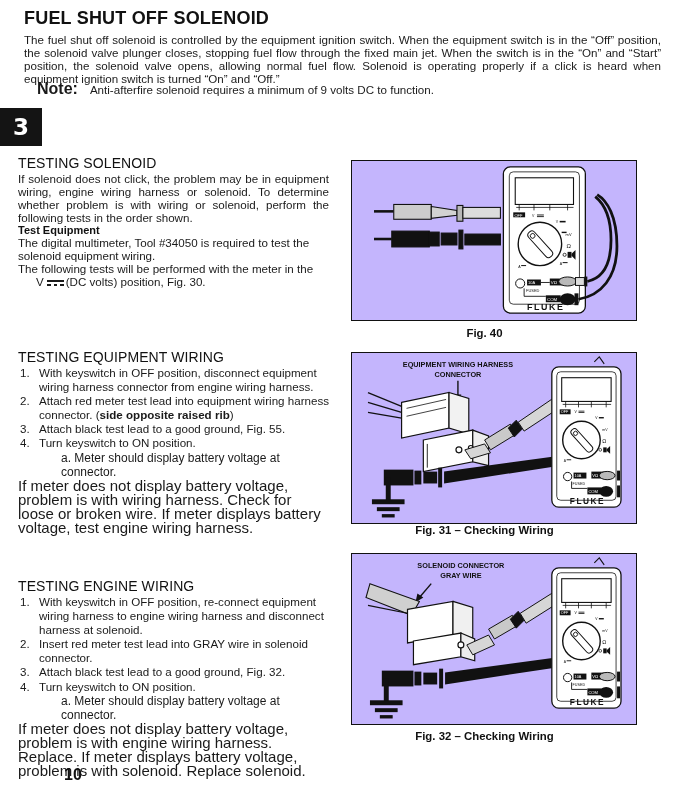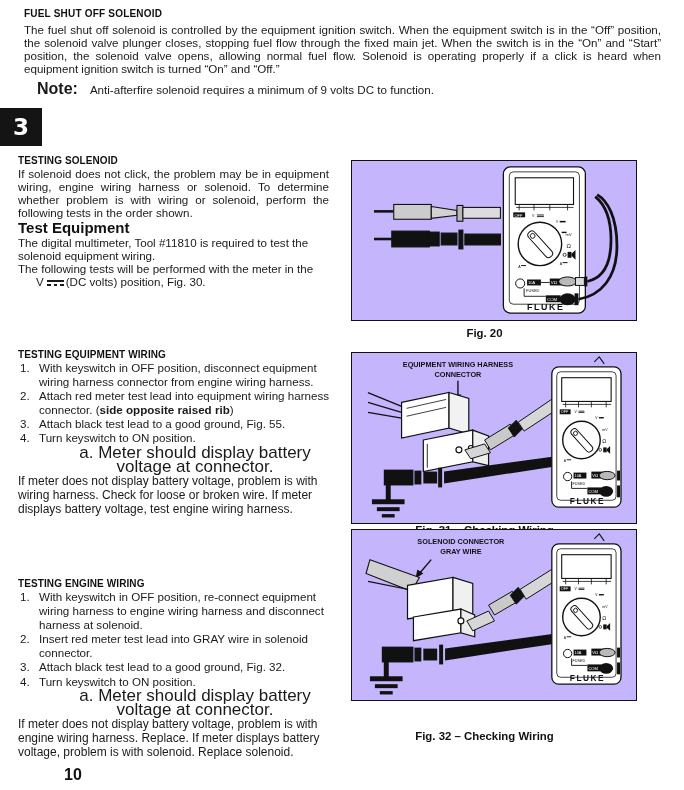--- a/index.html
+++ b/index.html
@@ -5,34 +5,34 @@
   html,body{margin:0;padding:0;}
   body{
     width:684px;height:790px;background:#ffffff;
     font-family:"Liberation Sans",sans-serif;
     color:#1a1a1a;position:relative;overflow:hidden;
   }
   .page{position:absolute;inset:0;}
 
   
   .h-title{
-    font-size:10px;font-weight:bold;letter-spacing:.2px;
+    font-size:18px;font-weight:bold;letter-spacing:.2px;
     color:#111;margin:0 0 4px 0;
   }
   .body-text{
     font-size:11.6px;line-height:13px;color:#1a1a1a;
     text-align:justify;margin:0;
   }
   .body-text.nojust{text-align:left;}
   .sec-head{
-    font-size:10px;font-weight:bold;color:#111;
+    font-size:14px;font-weight:normal;color:#111;
     margin:0 0 1px 0;letter-spacing:.1px;
   }
   .sub-head{
-    font-size:15px;font-weight:bold;color:#111;margin:0;
+    font-size:11px;font-weight:bold;color:#111;margin:0;
   }
   b{font-weight:bold;}
 
   
   #intro-block{position:absolute;left:24px;top:8px;width:637px;}
   #note-line{
     position:absolute;left:37px;top:82px;width:620px;
     font-size:11.6px;line-height:14px;
   }
   #note-line .note-label{font-weight:bold;font-size:16px;}
@@ -59,22 +59,22 @@
   ol.steps{
     margin:0;padding:0;list-style:none;
     font-size:11.6px;line-height:14.1px;
   }
   ol.steps>li{
     position:relative;padding-left:21px;margin:0 0 0 0;
   }
   ol.steps>li .num{
     position:absolute;left:2px;top:0;width:16px;text-align:left;
   }
-  .substep{padding-left:43px;font-size:17px;line-height:14.1px;text-align:center;}
-  .tail{font-size:12px;line-height:14.1px;margin-top:0;}
+  .substep{padding-left:43px;font-size:12px;line-height:14.1px;}
+  .tail{font-size:15px;line-height:14.1px;margin-top:0;}
 
   
   .dcsym{
     display:inline-block;position:relative;width:17px;height:9px;
     vertical-align:middle;margin:0 2px 1px 3px;
   }
   .dcsym .bar{
     position:absolute;left:0;top:2px;width:17px;height:1.6px;background:#1a1a1a;
   }
   .dcsym .dashes{
@@ -82,21 +82,21 @@
     background:repeating-linear-gradient(to right,#1a1a1a 0 4px,transparent 4px 6.5px);
   }
 
   
   .figbox{
     position:absolute;left:351px;width:286px;
     border:1.3px solid #111;background:#c4b5fd;box-sizing:border-box;
   }
   #figbox-30{top:160px;height:161px;}
   #figbox-31{top:352px;height:172px;}
-  #figbox-32{top:529px;height:172px;}
+  #figbox-32{top:553px;height:172px;}
   .figcap{
     position:absolute;left:351px;width:267px;text-align:center;
     font-size:11.4px;font-weight:bold;color:#111;
   }
   #figcap-30{top:327px;}
   #figcap-31{top:524px;}
   #figcap-32{top:730px;}
   .figsvg{display:block;width:100%;height:100%;}
 
   
@@ -120,21 +120,21 @@
   </div>
 
   <div id="chapter-tab">
     <span>3</span>
   </div>
 
   <div class="left-col" id="sec-solenoid">
     <div class="sec-head">TESTING SOLENOID</div>
     <p class="body-text just">If solenoid does not click, the problem may be in equipment wiring, engine wiring harness or solenoid. To determine whether problem is with wiring or solenoid, perform the following tests in the order shown.</p>
     <div class="sub-head">Test Equipment</div>
-    <p class="body-text nojust">The digital multimeter, Tool #11810 is required to test the solenoid equipment wiring.</p>
+    <p class="body-text nojust">The digital multimeter, Tool #34050 is required to test the solenoid equipment wiring.</p>
     <p class="body-text nojust">The following tests will be performed with the meter in the</p>
     <div class="body-text nojust" style="padding-left:18px;">
       <span>V</span><span class="dcsym"><span class="bar"></span><span class="dashes"></span></span><span>(DC volts) position, Fig. 30.</span>
     </div>
   </div>
 
   <div class="left-col" id="sec-equipment">
     <div class="sec-head">TESTING EQUIPMENT WIRING</div>
     <ol class="steps">
       <li>
@@ -250,21 +250,21 @@
         <ellipse cx="208" cy="122" rx="9" ry="4.6" fill="#b9b9b9" stroke="#111" stroke-width="1"></ellipse>
         <rect x="216" y="118" width="9" height="8" fill="#dcdcdc" stroke="#111" stroke-width="1"></rect>
         <rect x="225" y="117" width="3" height="10" fill="#111"></rect>
         <ellipse cx="208" cy="140" rx="8" ry="6" fill="#111"></ellipse>
         <rect x="215" y="134" width="4" height="12" fill="#111"></rect>
         <path d="M228 122 C246 118 252 100 252 80 C252 58 246 44 236 36" fill="none" stroke="#111" stroke-width="2.8"></path>
         <path d="M219 140 C242 136 258 118 258 86 C258 56 248 40 238 34" fill="none" stroke="#111" stroke-width="2.8"></path>
       </g>
     </svg>
   </div>
-  <div class="figcap" id="figcap-30">Fig. 20</div>
+  <div class="figcap" id="figcap-30">Fig. 40</div>
 
   <div class="figbox" id="figbox-31">
     <svg class="figsvg" viewBox="0 0 267 172">
 
       <text x="97" y="14" font-family="Liberation Sans, sans-serif" font-size="7.4" font-weight="bold" fill="#111" text-anchor="middle">EQUIPMENT WIRING HARNESS</text>
       <text x="97" y="24" font-family="Liberation Sans, sans-serif" font-size="7.4" font-weight="bold" fill="#111" text-anchor="middle">CONNECTOR</text>
       <path d="M97 28 L97 45" stroke="#111" stroke-width="1.4" fill="none"></path>
       <path d="M97 51 L93.6 42 L100.4 42 Z" fill="#111"></path>
 
       <g stroke="#111" stroke-width="1.3" fill="none">

